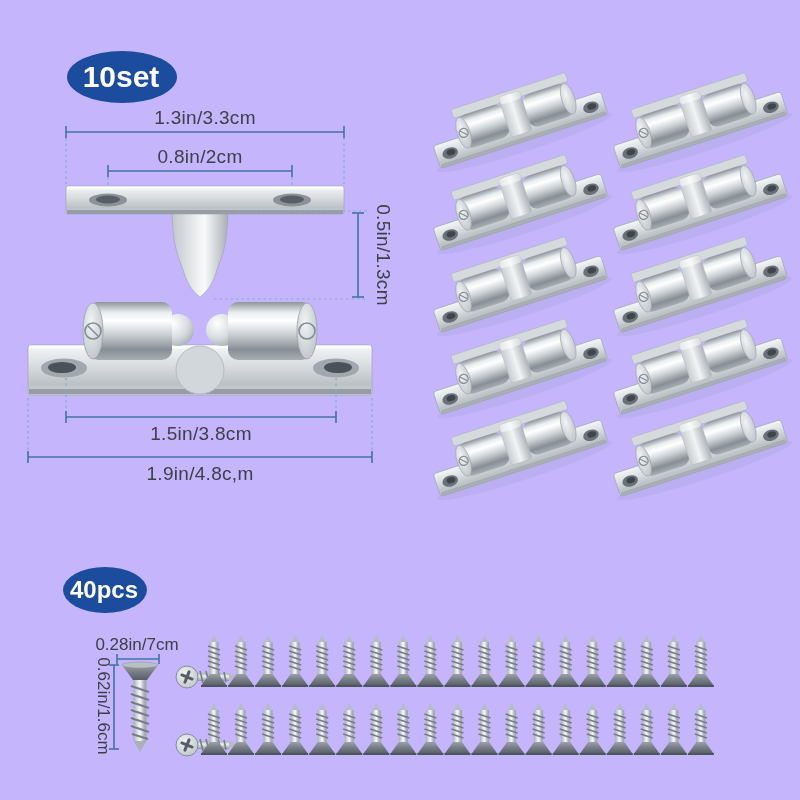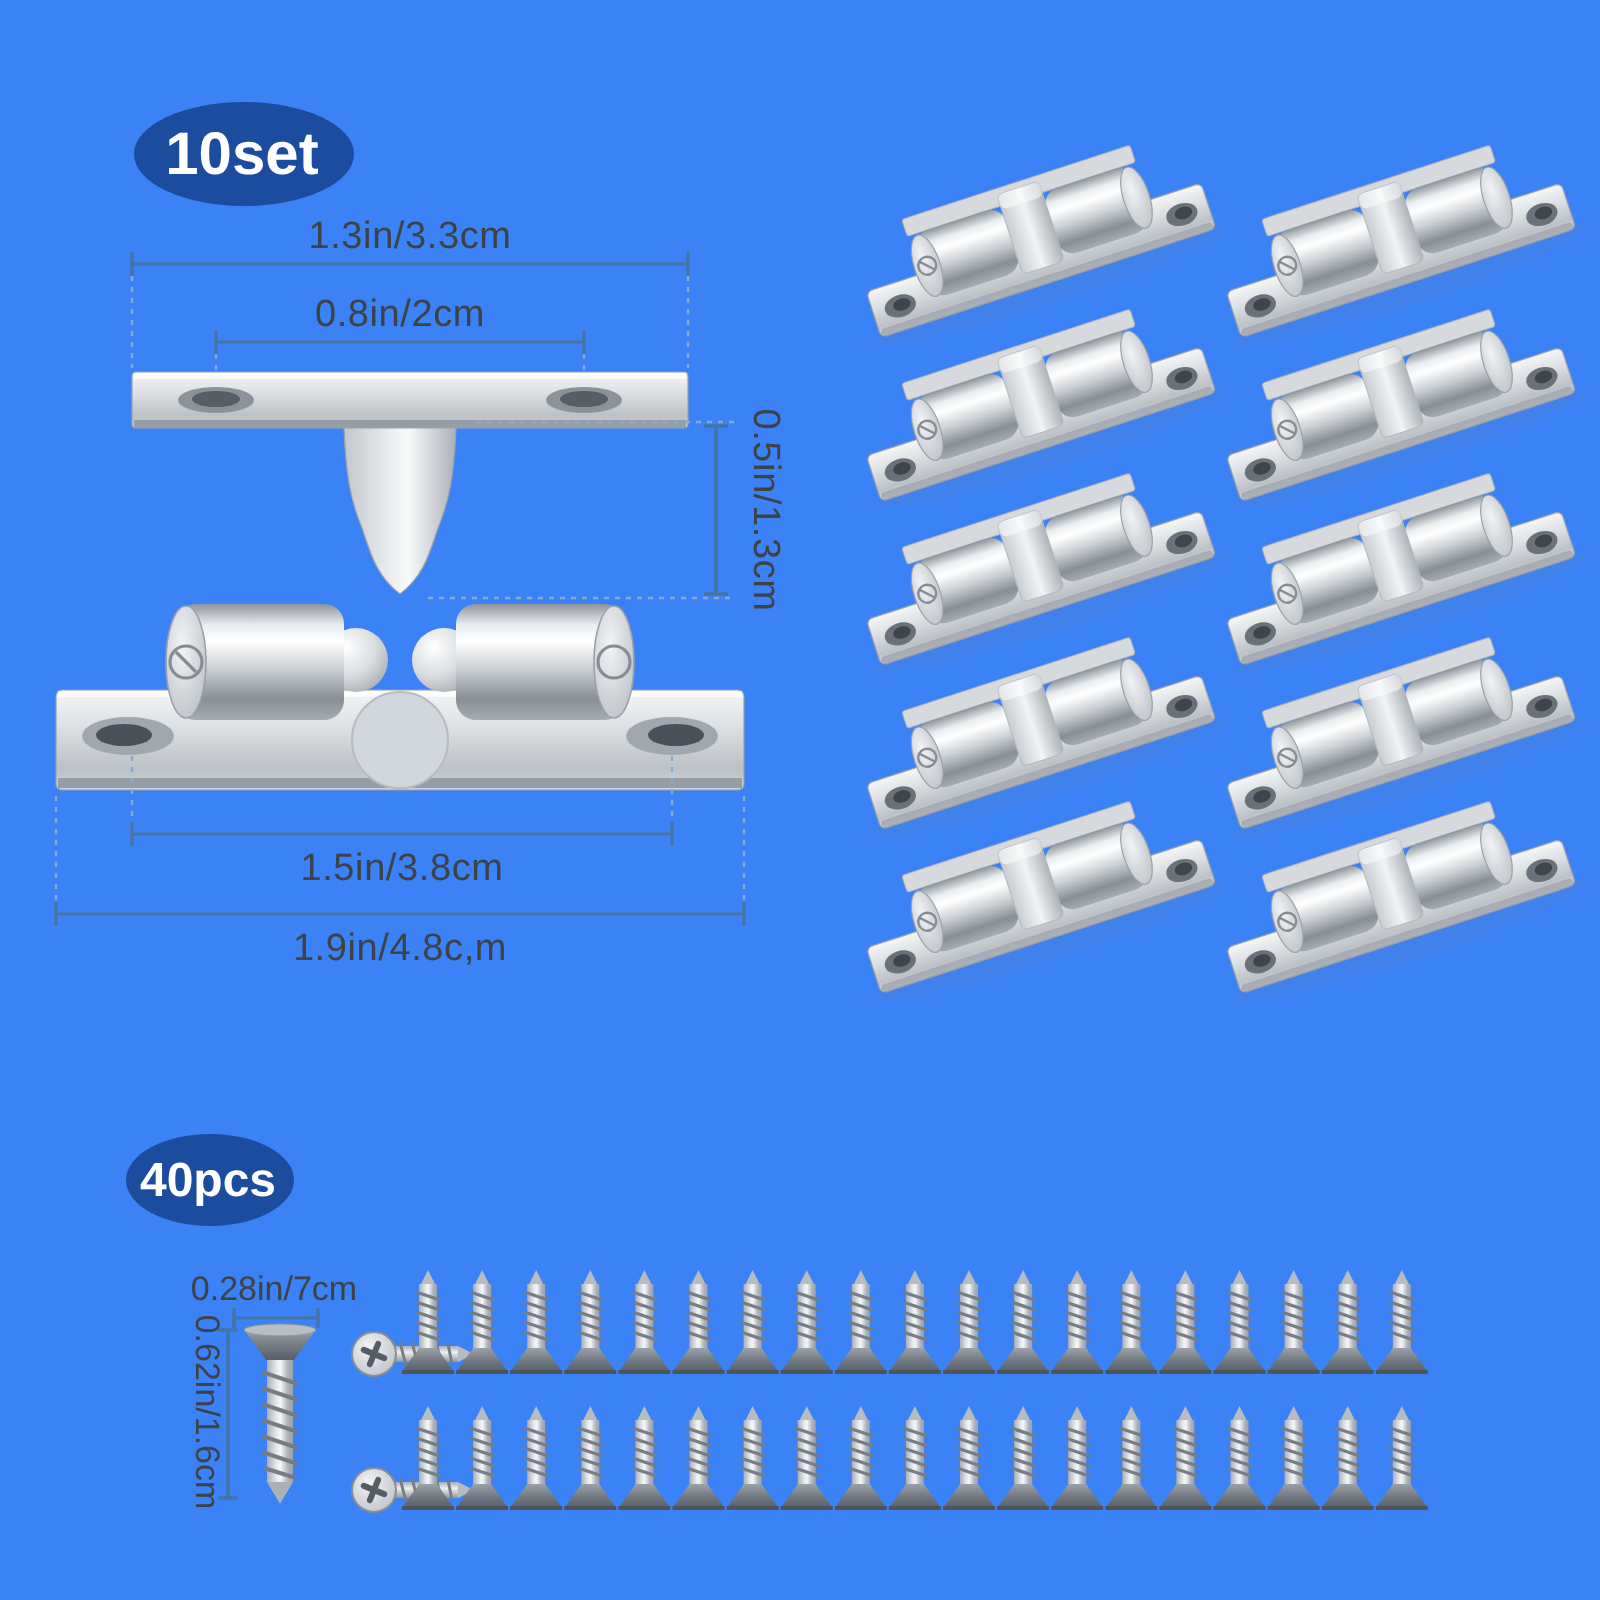--- a/index.html
+++ b/index.html
@@ -1,16 +1,16 @@
 <!DOCTYPE html>
 <html><head>
 <meta charset="utf-8">
 <style>
   html,body{margin:0;padding:0;background:#ffffff;}
-  .canvas{position:relative;width:800px;height:800px;background:#3b82f6;overflow:hidden;
+  .canvas{position:relative;width:800px;height:800px;background:#c4b5fd;overflow:hidden;
           font-family:"Liberation Sans",sans-serif;}
   svg{display:block;}
   text{fill:#3e4145;font-family:"Liberation Sans",sans-serif;}
   .dim-label{font-size:19px;letter-spacing:.3px;}
   .dim-label-sm{font-size:17px;}
   .badge-label{font-weight:bold;fill:#ffffff;}
   .dim-line{stroke:#44749f;stroke-width:1.6;fill:none;}
   .dim-tick{stroke:#44749f;stroke-width:1.6;}
   .dim-dash{stroke:#86abcd;stroke-width:1.2;stroke-dasharray:2.5 3;fill:none;}
   .metal-stroke{stroke:#9aa1a8;stroke-width:.6;}

